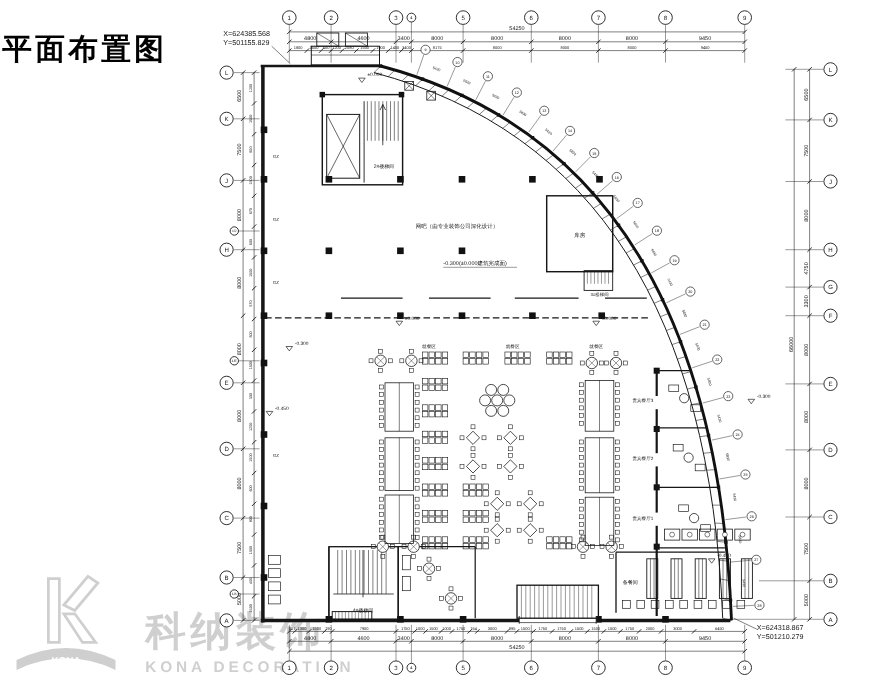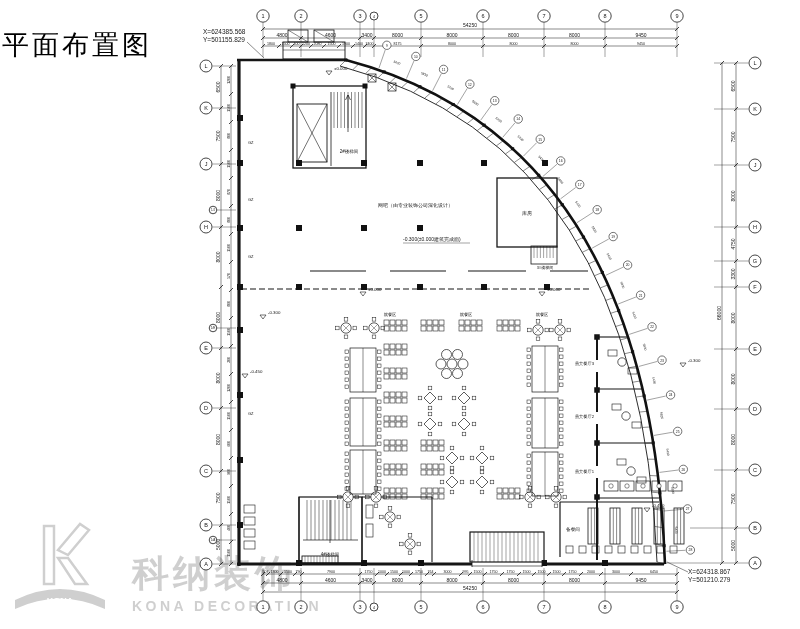--- a/index.html
+++ b/index.html
@@ -1,20 +1,20 @@
 <!DOCTYPE html>
 <html><head>
 <meta charset="utf-8">
 <style>
   html,body{margin:0;padding:0;background:#fff;}
   #frame{position:relative;width:800px;height:629px;background:#fff;overflow:hidden;
          font-family:"Liberation Sans",sans-serif;}
   #plan{position:absolute;left:0;top:0;z-index:3;}
   #plan text{font-family:"Liberation Sans",sans-serif;}
-  .title{position:absolute;left:2px;top:27px;z-index:5;font-size:27px;font-weight:400;
+  .title{position:absolute;left:2px;top:27px;z-index:5;font-size:27px;font-weight:700;
          letter-spacing:3px;color:#000;}
   .coords{position:absolute;z-index:4;font-size:6.5px;line-height:7.5px;color:#222;white-space:nowrap;}
   #coords-top{left:203px;top:28px;}
   #coords-bot{left:688px;top:568px;}
   .wm{position:absolute;left:10px;top:520px;z-index:1;display:flex;align-items:flex-end;
       color:#cdcdcd;opacity:.95;}
   .wm-cn{font-size:37px;font-weight:bold;letter-spacing:4px;color:#cdcdcd;line-height:40px;}
   .wm-en{font-size:14px;font-weight:bold;letter-spacing:3.5px;color:#cdcdcd;margin-top:4px;}
   .wm-right{margin-left:22px;padding-bottom:4px;}
 </style>

